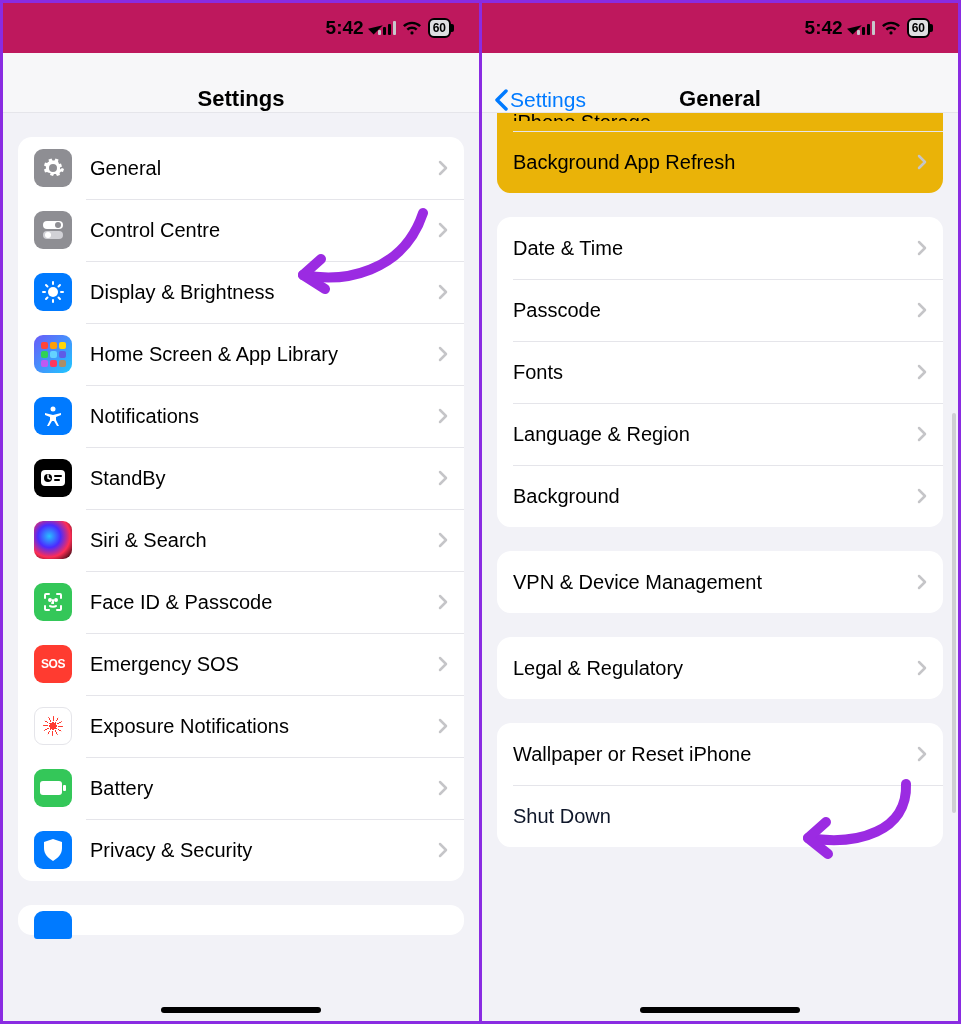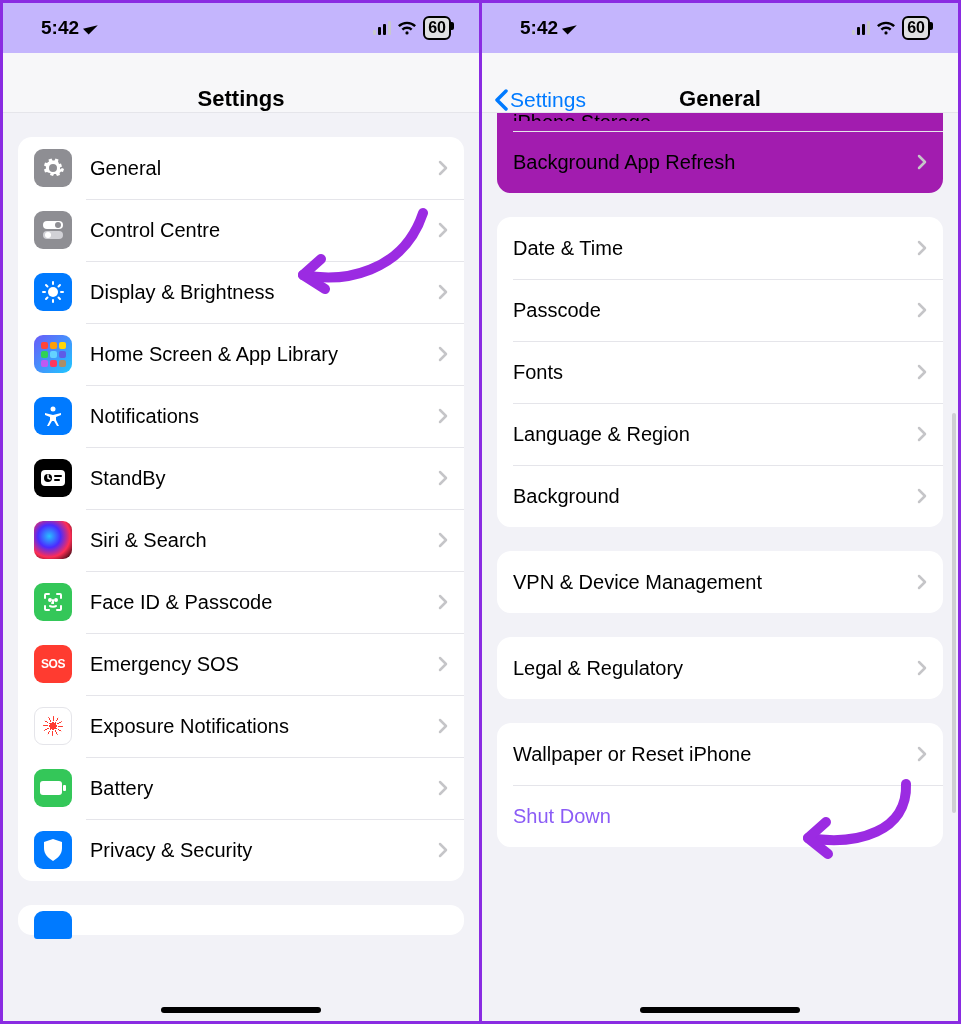--- a/index.html
+++ b/index.html
@@ -24,44 +24,44 @@
     flex-direction: column;
     position: relative;
     overflow: hidden;
   }
   .phone + .phone { border-left: 3px solid #8a2be2; }
 
   
   .status {
     height: 50px;
     display: flex;
-    justify-content: space-between;
+    justify-content: flex-end;
     align-items: center;
     padding: 0 28px 0 38px;
     font-weight: 600;
     font-size: 19px;
-    background: #c4b5fd;
+    background: #be185d;
   }
   .status .left { display: flex; align-items: center; gap: 6px; }
   .status .right { display: flex; align-items: center; gap: 6px; }
   .loc-arrow {
     width: 0; height: 0;
     border-left: 8px solid transparent;
     border-bottom: 13px solid #000;
     transform: rotate(45deg) translateY(-2px);
   }
   .sig { display:flex; align-items:flex-end; gap:2px; height:14px;}
   .sig i { width:3px; background:#000; border-radius:1px;}
   .sig i.dim { background:#c8c8cc;}
   .sig .b1{height:5px}.sig .b2{height:8px}.sig .b3{height:11px}.sig .b4{height:14px}
   .wifi svg{display:block}
   .batt{
     display:flex;align-items:center;gap:1px;
     border:2px solid #000;border-radius:6px;
-    padding:1px 3px;font-size:16px;font-weight:700;
+    padding:1px 3px;font-size:12px;font-weight:700;
     position:relative;background:#dfe0e2;
   }
   .batt::after{content:"";position:absolute;right:-5px;top:4px;width:3px;height:8px;background:#000;border-radius:0 2px 2px 0;}
 
   
   .nav {
     height: 60px;
     display:flex;align-items:flex-end;justify-content:center;
     position:relative;
     background:#f7f7f9;
@@ -88,21 +88,21 @@
   .row + .row::before{
     content:"";position:absolute;left:16px;right:0;top:0;height:1px;background:#e5e5ea;
   }
   .row.with-icon + .row.with-icon::before{ left:68px; }
   .icon{
     width:38px;height:38px;border-radius:9px;margin-right:18px;
     display:flex;align-items:center;justify-content:center;flex-shrink:0;
     color:#fff;font-weight:700;
   }
   .label{font-size:20px;color:#000;flex:1;}
-  .label.link{color:#8b5cf6;}
+  .label.link{color:#0f172a;}
   .chev{color:#c5c5c8;}
   .chev svg{display:block}
 
   
   .home-ind{
     position:absolute;bottom:8px;left:50%;transform:translateX(-50%);
     width:160px;height:6px;background:#000;border-radius:4px;
   }
 
   
@@ -128,21 +128,21 @@
     repeating-conic-gradient(#ff3b30 0 6deg,transparent 6deg 30deg);}
   .ic-batt{background:#34c759}
   .ic-priv{background:#007aff}
   .ic-priv svg,.ic-acc svg,.ic-bright svg,.ic-gear svg,.ic-toggle svg,.ic-wall svg,.ic-standby svg,.ic-face svg,.ic-batt svg{display:block}
 
   
   .peek{background:#fff;border-radius:14px;margin-top:24px;height:30px;display:flex;align-items:flex-start;padding:6px 16px 0}
   .peek .icon{background:#007aff;height:28px;width:38px;border-radius:9px 9px 3px 3px}
 
   
-  .cut-top{background:#a21caf;border-radius:0 0 14px 14px;margin-top:0}
+  .cut-top{background:#eab308;border-radius:0 0 14px 14px;margin-top:0}
   .cut-top .row:first-child{min-height:18px;padding-top:0}
   .cut-top .row:first-child .label{color:#000;font-size:20px;transform:translateY(-6px);overflow:hidden;height:10px}
 </style>
 </head>
 <body>
 
 <div class="wrap">
 
   <div class="phone">
     <div class="status">

